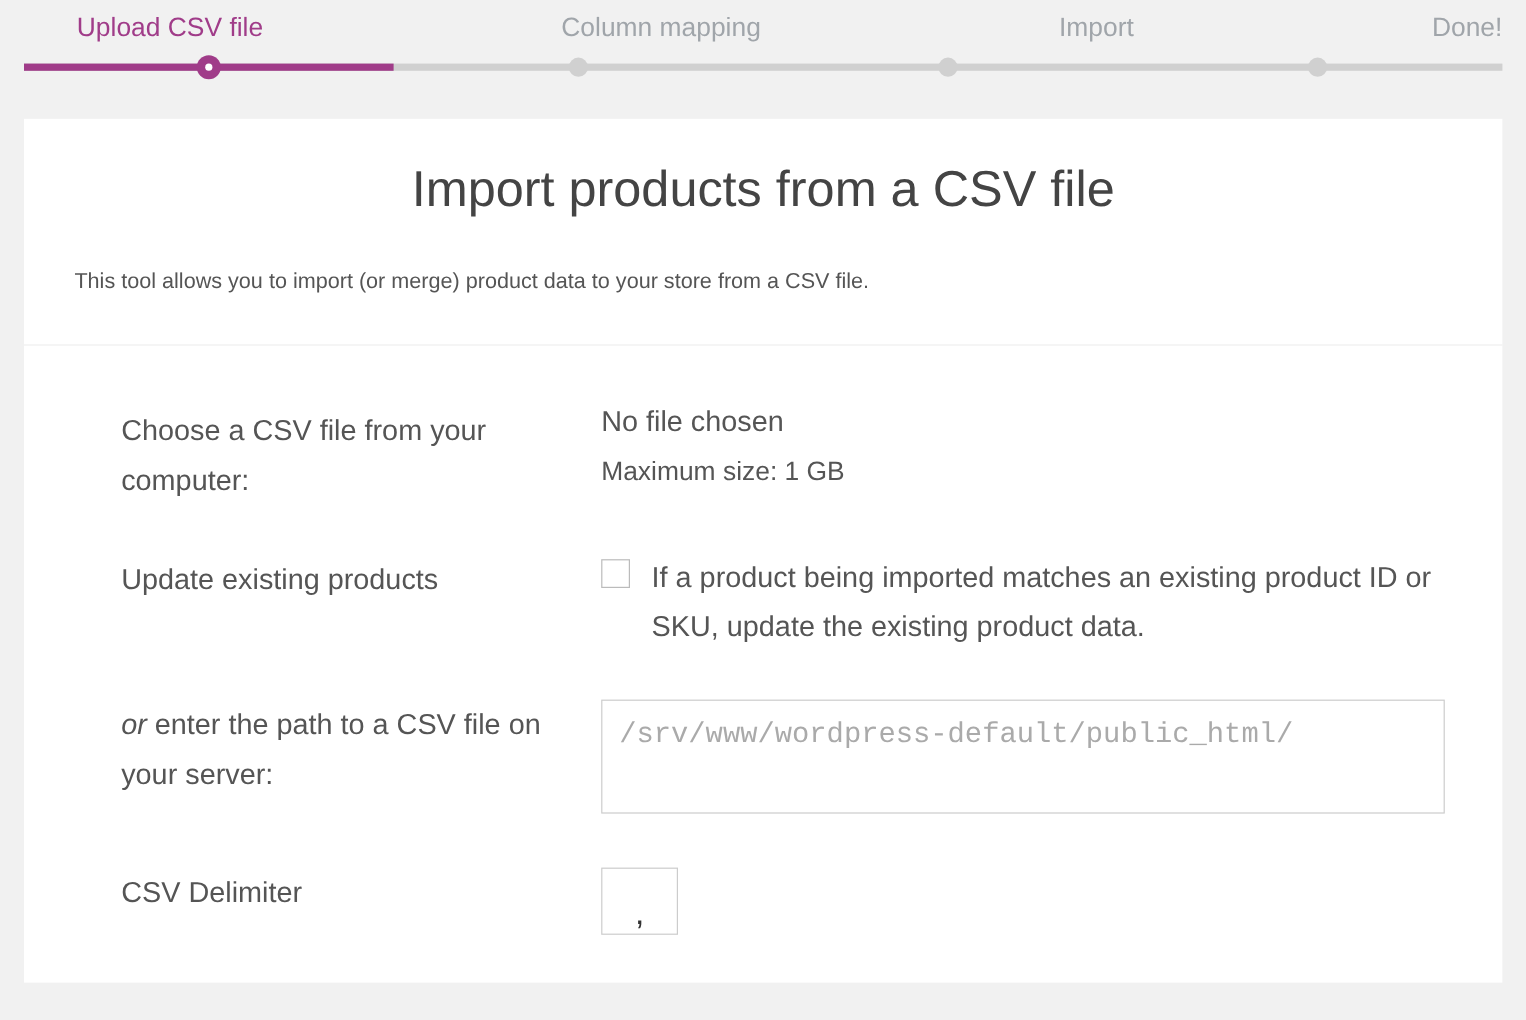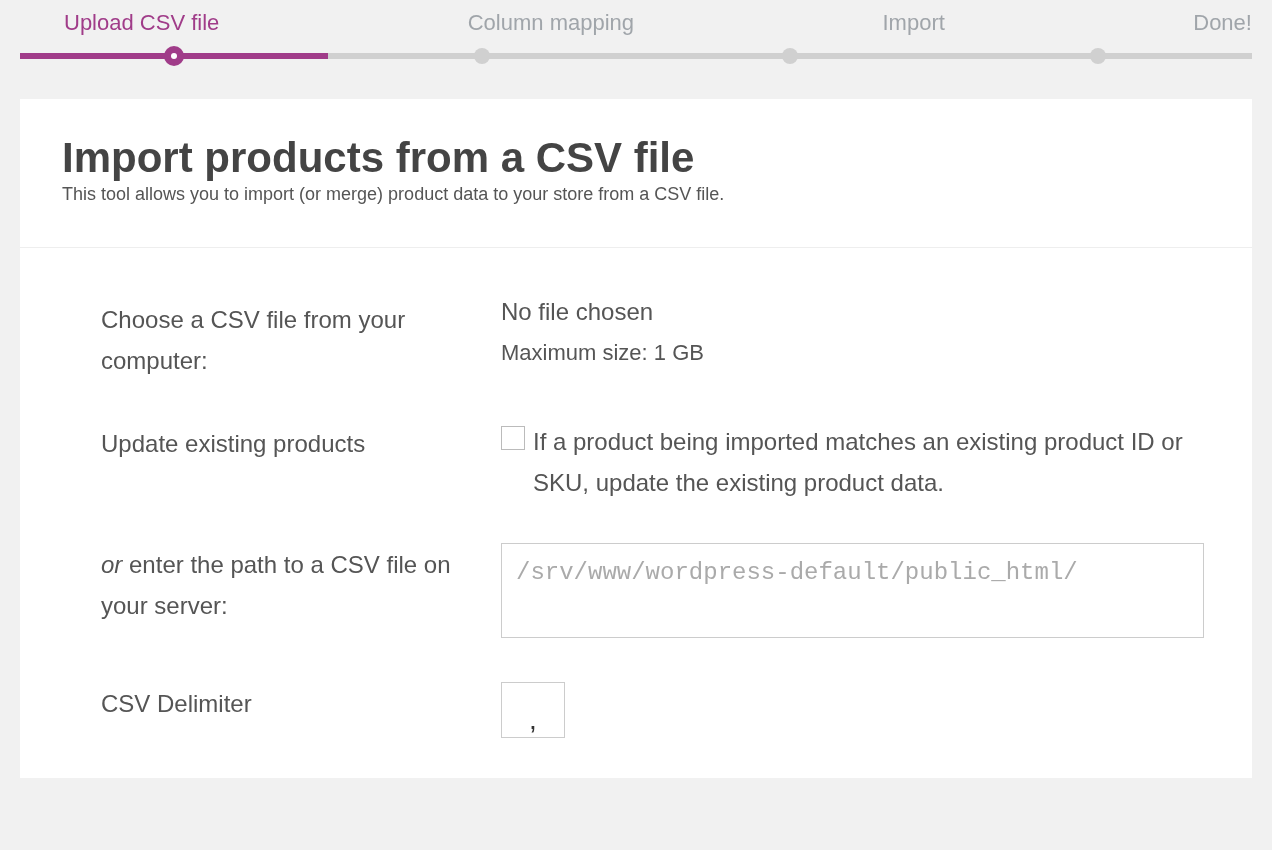--- a/index.html
+++ b/index.html
@@ -74,22 +74,24 @@
       background: #fff;
       margin: 40px 20px 0 20px;
       padding: 0;
     }
     .panel-header {
       padding: 35px 42px 40px 42px;
       border-bottom: 1px solid #eee;
     }
     .panel-title {
       font-size: 42px;
-      font-weight: 700;
+      font-weight: 400;
       color: #444;
+      margin-bottom: 40px;
+      text-align: center;
     }
     .panel-description {
       font-size: 18px;
       color: #555;
       line-height: 1.4;
     }
     .form-table {
       width: 100%;
       padding: 30px 42px 20px 42px;
     }
@@ -129,21 +131,21 @@
       font-size: 24px;
       color: #555;
     }
     .file-hint {
       font-size: 22px;
       color: #555;
     }
     .checkbox-row {
       display: flex;
       align-items: flex-start;
-      gap: 8px;
+      gap: 18px;
     }
     .checkbox {
       width: 24px;
       height: 24px;
       border: 1px solid #bbb;
       background: #fff;
       cursor: pointer;
       margin-top: 4px;
       flex-shrink: 0;
     }

